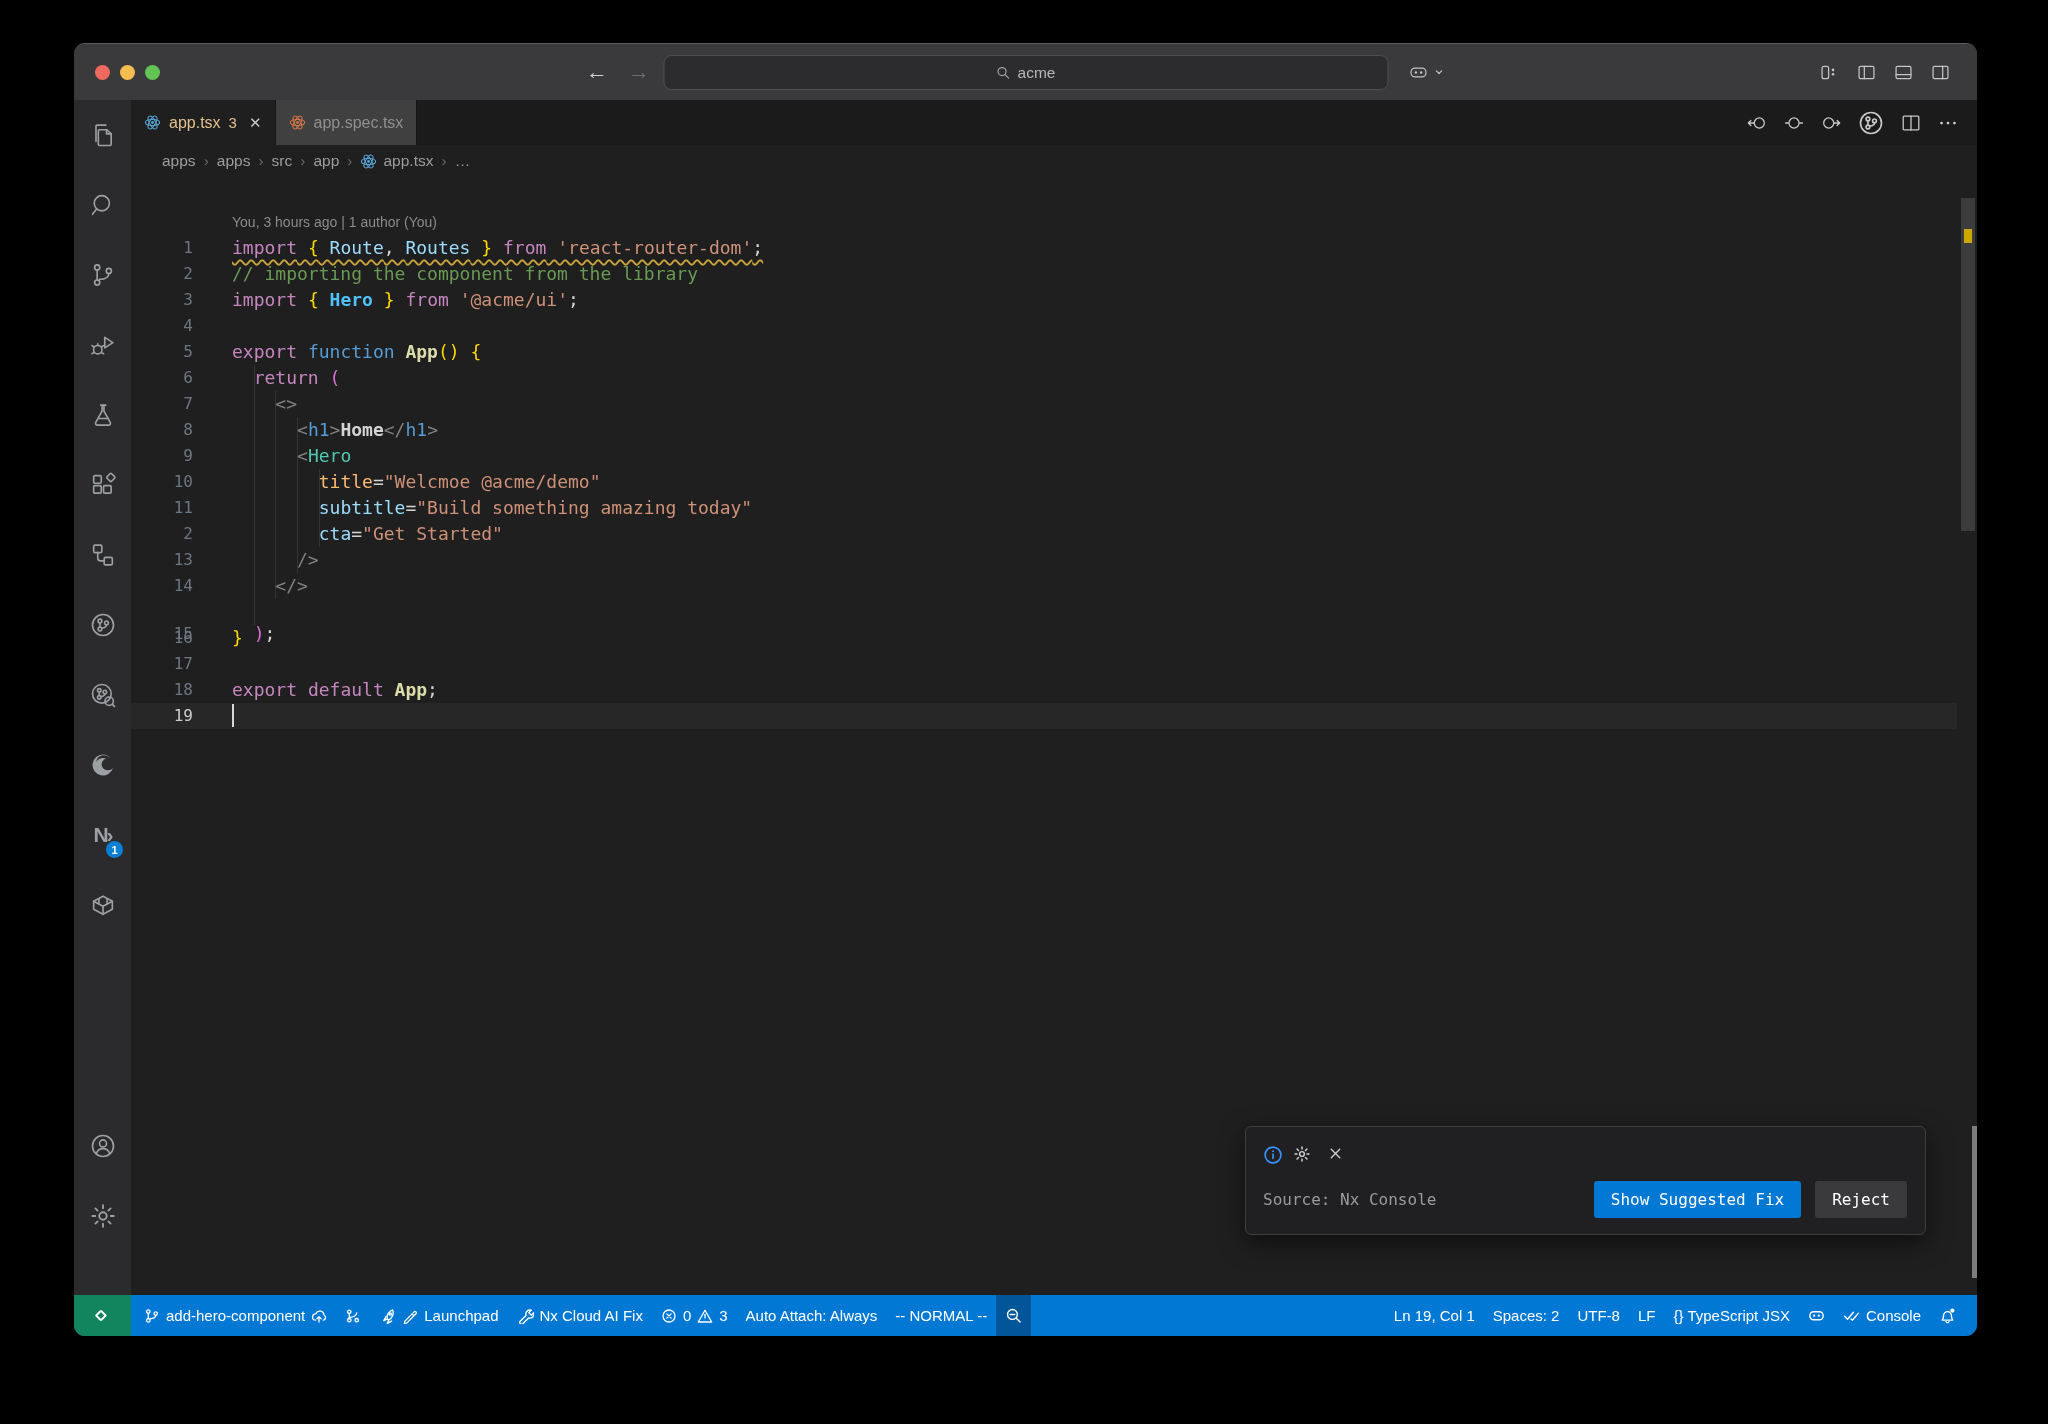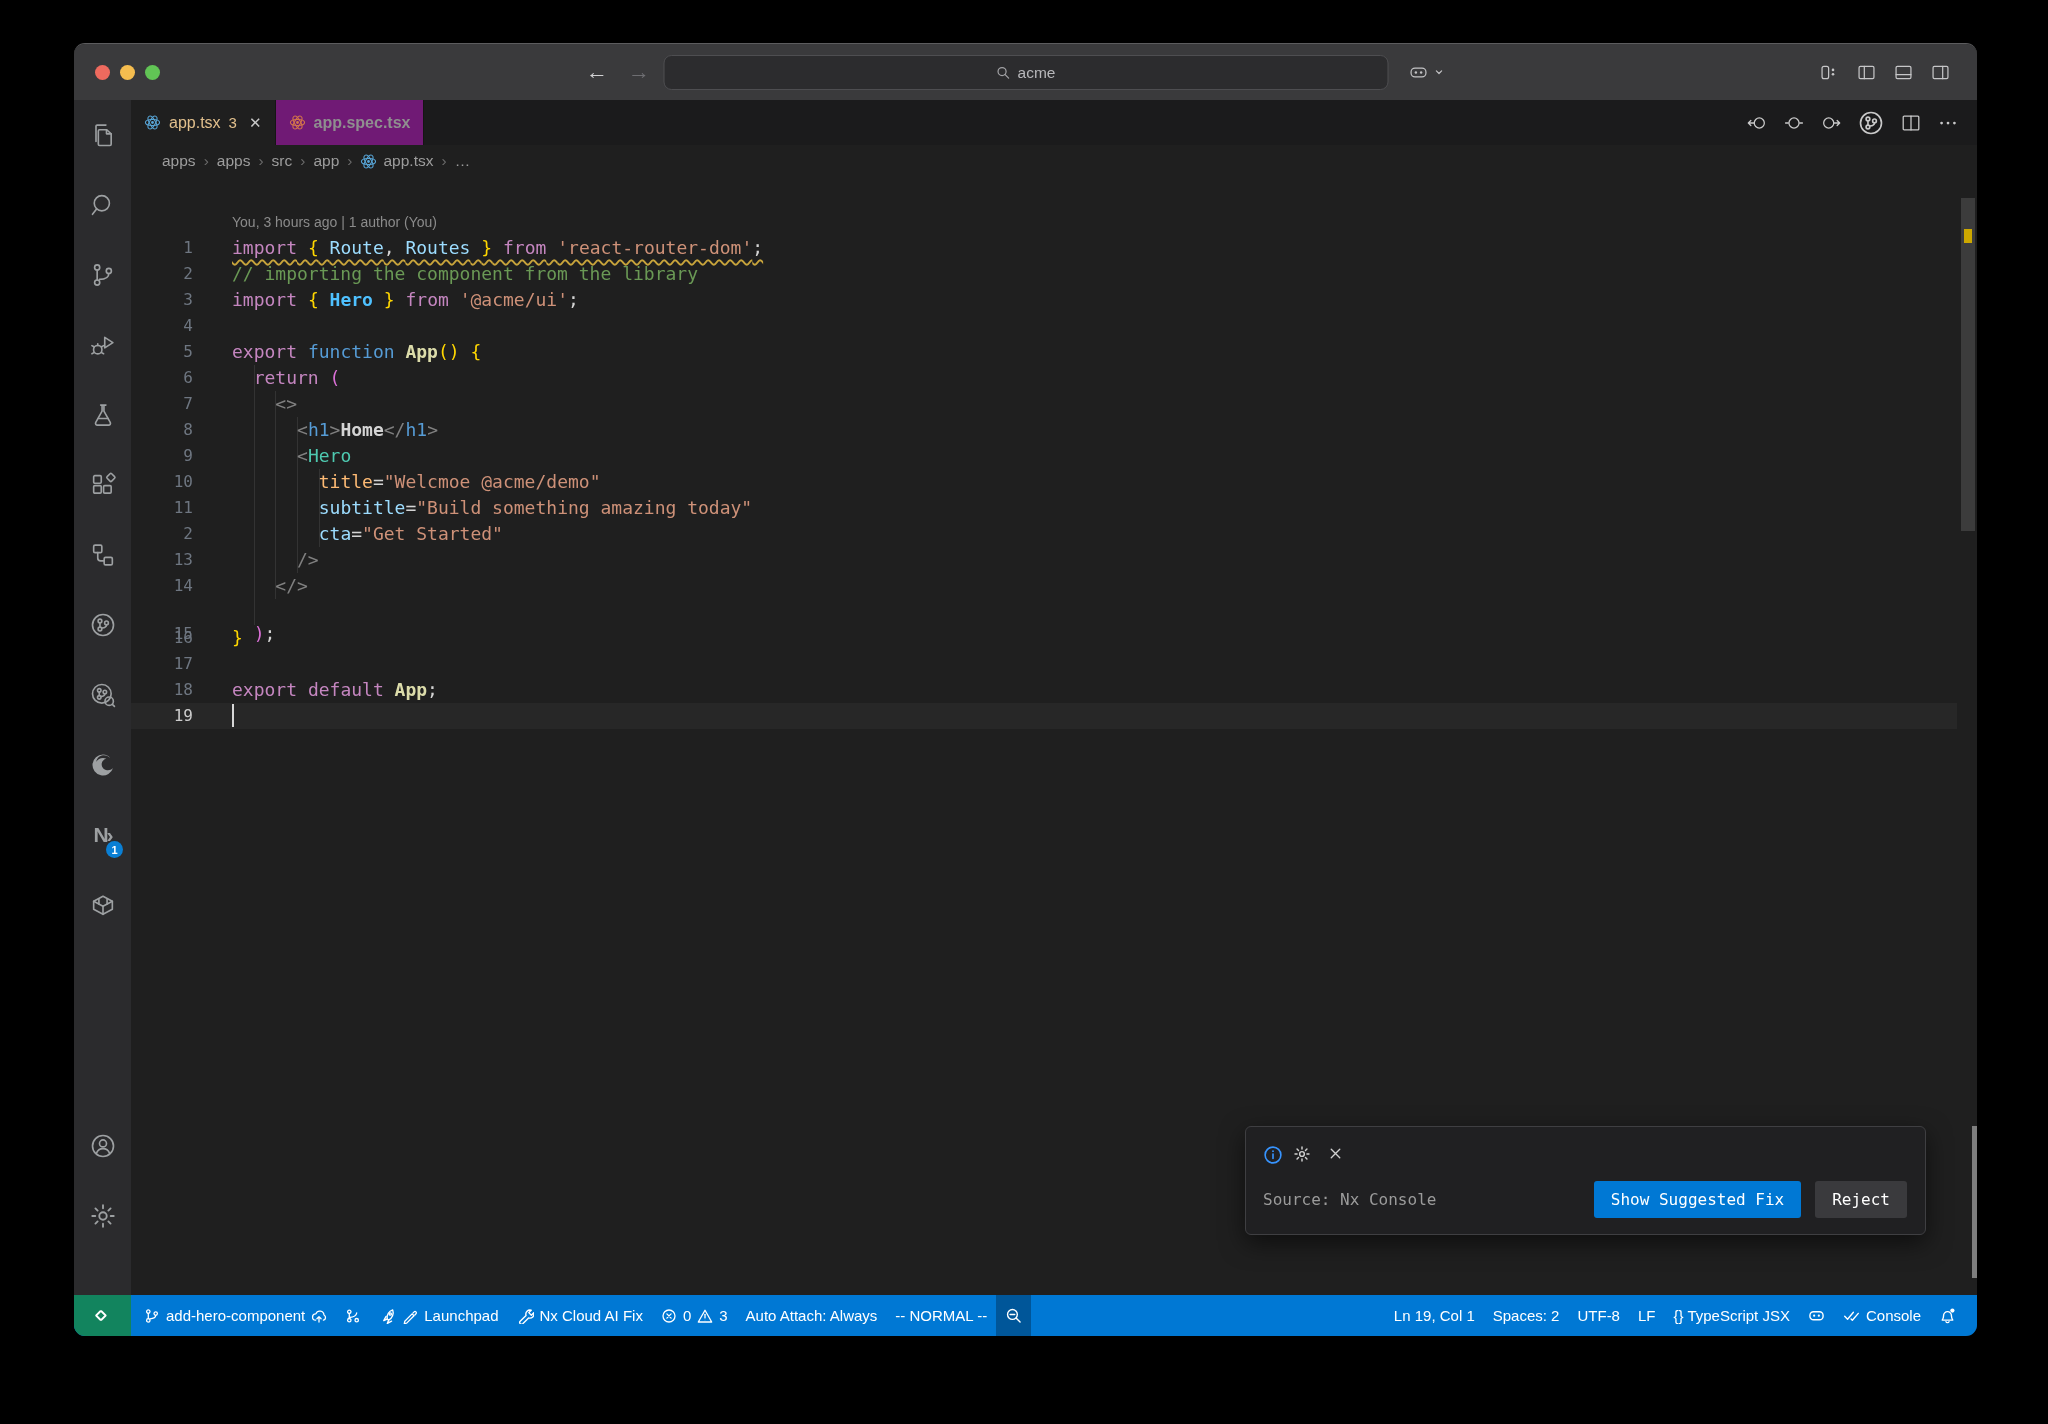--- a/index.html
+++ b/index.html
@@ -28,21 +28,21 @@
   .act-item{height:70px;display:flex;align-items:center;justify-content:center;color:#9da0a2;position:relative;}
   .act-bottom{padding-bottom:44px;}
   .act-badge{position:absolute;right:8px;bottom:12px;min-width:17px;height:17px;border-radius:9px;
              color:#fff;font-size:11px;font-weight:bold;display:flex;align-items:center;justify-content:center;}
   .nx-glyph{font-size:21px;font-weight:bold;letter-spacing:-2px;color:#9da0a2;font-family:"Liberation Sans",sans-serif;}
   
   .editor{flex:1;display:flex;flex-direction:column;min-width:0;background:#1f1f1f;}
   .tabsrow{height:45px;flex:none;background:#1b1b1c;display:flex;align-items:stretch;position:relative;}
   .tab{display:flex;align-items:center;gap:8px;padding:0 13px;font-size:16px;border-right:1px solid #151515;cursor:default;}
   .tab.active{background:#1f1f1f;}
-  .tab.inactive{background:#701a75;font-weight:bold;}
+  .tab.inactive{background:#404040;}
   .tab .close{font-size:15px;color:#c8c8c8;margin-left:4px;}
   .tab .badge{font-size:15px;}
   .editor-actions{position:absolute;right:0;top:0;height:45px;display:flex;align-items:center;gap:15px;
                   padding-right:18px;color:#c9c9c9;}
   .breadcrumb{height:32px;flex:none;display:flex;align-items:center;gap:8px;padding-left:31px;
               color:#9d9d9d;font-size:15.5px;}
   .breadcrumb .sep{color:#6b6b6b;}
   .breadcrumb .crumb-file{display:flex;align-items:center;gap:6px;}
   .editor-body{flex:1;position:relative;min-height:0;font-family:"DejaVu Sans Mono","Liberation Mono",monospace;}
   .blame{position:absolute;left:101px;top:32px;height:26px;display:flex;align-items:center;

